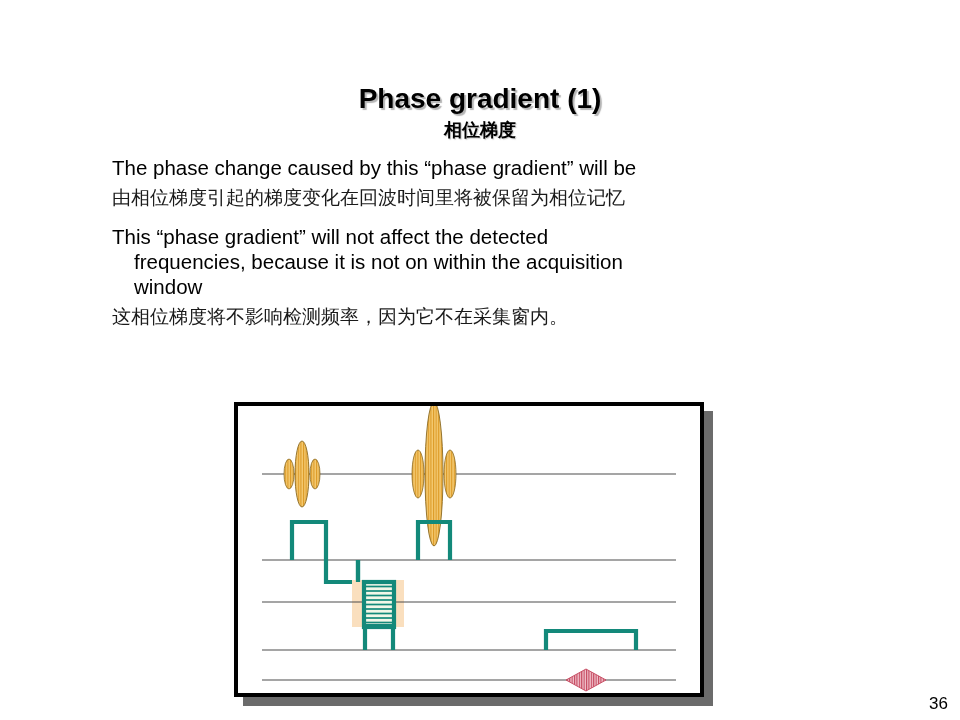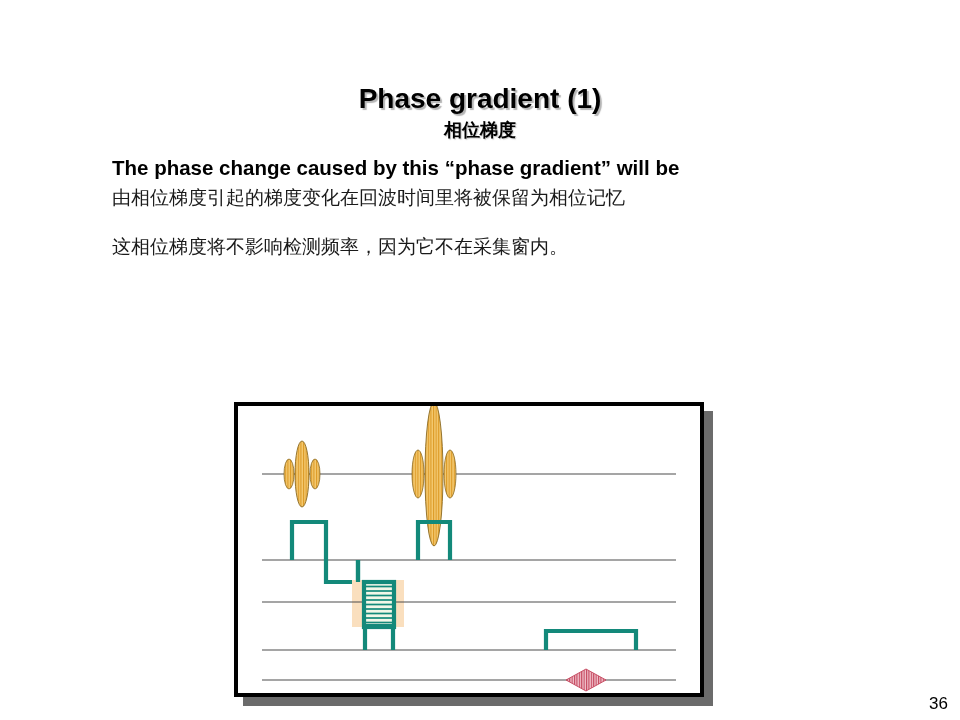--- a/index.html
+++ b/index.html
@@ -45,40 +45,40 @@
   
   #body-text {
     position: absolute;
     left: 112px;
     top: 155px;
     width: 745px;
   }
   .bullet {
     margin: 0 0 4px 0;
     font-size: 20.5px;
-    font-weight: bold;
+    font-weight: normal;
     line-height: 1.22;
     padding-left: 0px;
     text-indent: 0px;
     color: #000000;
   }
   .bullet .wrap2 {
     display: block;
     padding-left: 22px;
     text-indent: 0;
   }
   .cn {
     margin: 6px 0 12px 0;
     font-size: 19px;
     font-weight: normal;
     line-height: 1.25;
     color: #1a1a1a;
     font-family: "DejaVu Sans", "Liberation Sans", sans-serif;
   }
-  .gap-after { margin-bottom: 25px; }
+  .gap-after { margin-bottom: 14px; }
 
   
   #figure-shadow {
     position: absolute;
     left: 243px;
     top: 411px;
     width: 470px;
     height: 295px;
     background: #6b6b6b;
   }
@@ -115,20 +115,25 @@
 <div id="slide-subtitle">相位梯度</div>
 
 <div id="body-text">
 
   <p class="bullet">
     <span>The phase change caused by this “phase gradient” will be</span>
   </p>
 
   <p class="cn gap-after">由相位梯度引起的梯度变化在回波时间里将被保留为相位记忆</p>
 
+  <p class="bullet">
+    <span>This “phase gradient” will not affect the detected</span>
+    <span class="wrap2">frequencies, because it is not on within the acquisition</span>
+    <span class="wrap2">window</span>
+  </p>
 
   <p class="cn">这相位梯度将不影响检测频率，因为它不在采集窗内。</p>
 
 </div>
 
 <div id="figure-shadow"></div>
 <div id="figure-frame">
   <svg id="figure-svg" width="462" height="287" viewBox="0 0 462 287">
     <defs>
       <pattern id="rfStripes" width="2.6" height="10" patternUnits="userSpaceOnUse">

